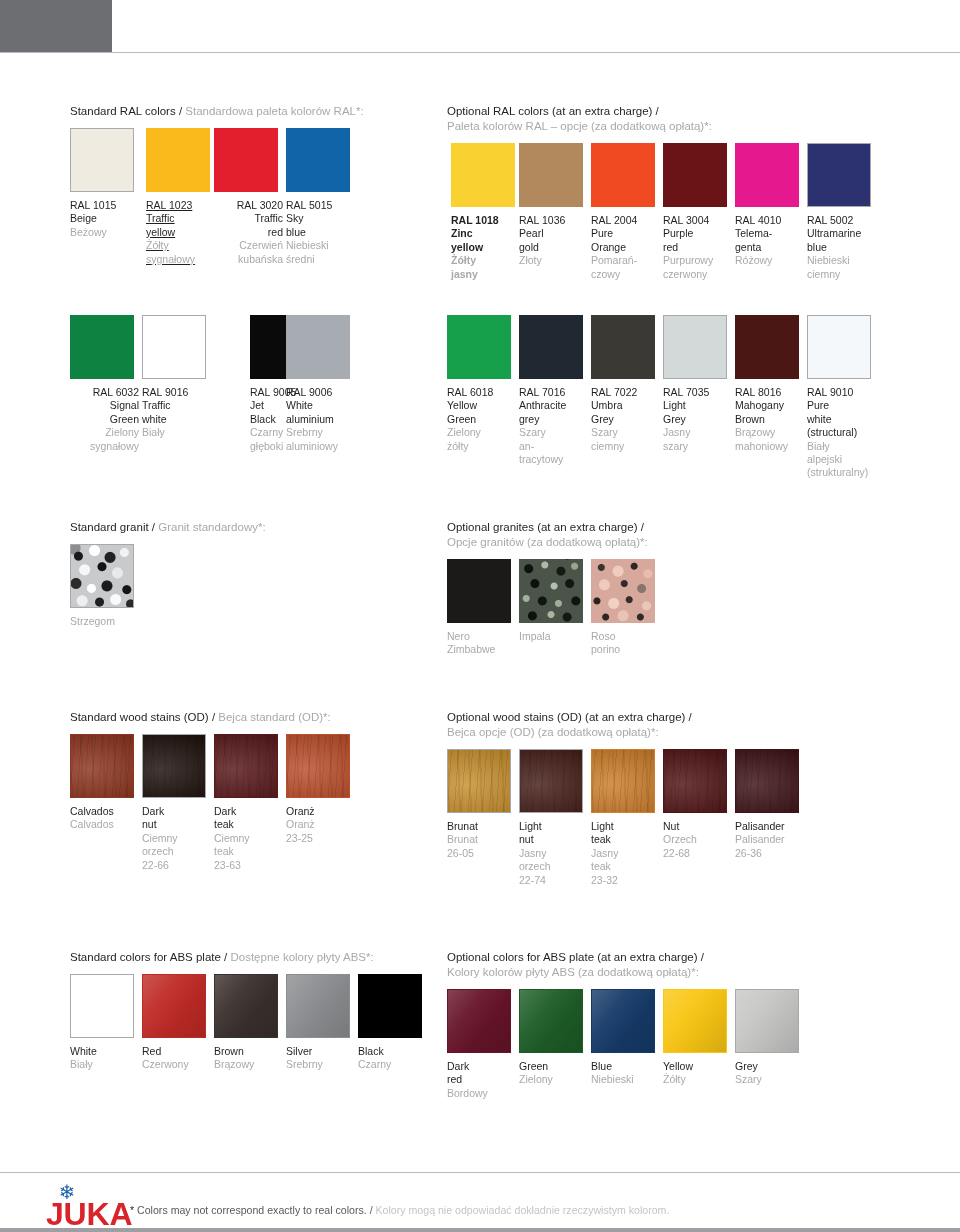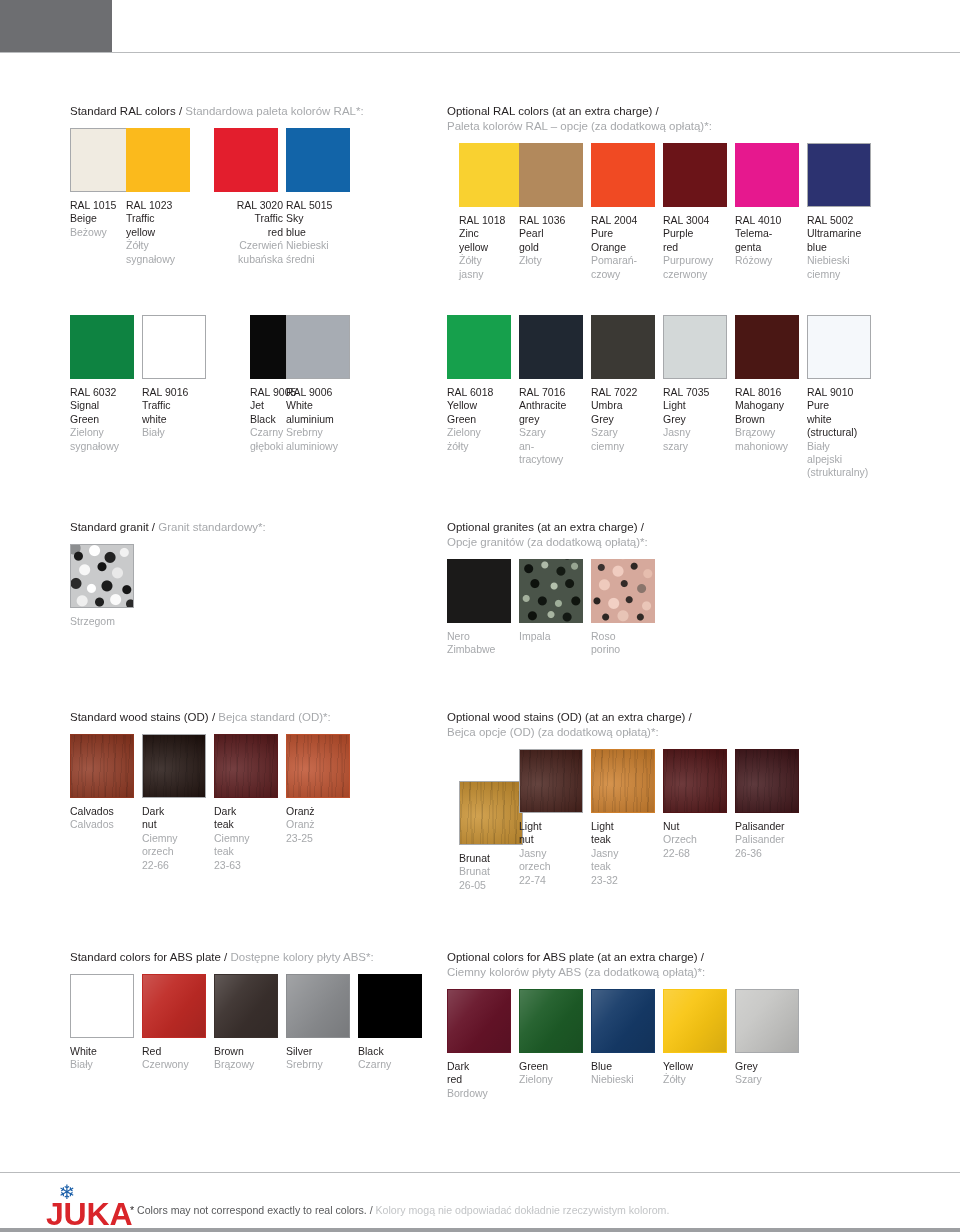--- a/index.html
+++ b/index.html
@@ -195,21 +195,21 @@
       <div class="sec-head"><span class="en">Standard RAL colors /</span> <span class="pl">Standardowa paleta kolorów RAL*:</span></div>
       <div class="swatch-row" style="height: 120px; width: 288px;">
         <div class="cell" style="left: 0px;">
           <div class="swatch bordered" style="background: rgb(240, 235, 225);"></div>
           <div class="labels">
             <span class="en">RAL 1015</span>
             <span class="en">Beige</span>
             <span class="pl">Beżowy</span>
           </div>
         </div>
-        <div class="cell" style="left: 56px;">
+        <div class="cell" style="left: 76px; text-decoration: underline;">
           <div class="swatch" style="background: rgb(251, 186, 28);"></div>
           <div class="labels">
             <span class="en">RAL 1023</span>
             <span class="en">Traffic</span>
             <span class="en">yellow</span>
             <span class="pl">Żółty</span>
             <span class="pl">sygnałowy</span>
           </div>
         </div>
         <div class="cell" style="left: 144px; text-align: right;">
@@ -230,21 +230,21 @@
             <span class="en">blue</span>
             <span class="pl">Niebieski</span>
             <span class="pl">średni</span>
           </div>
         </div>
       </div>
     </div>
     <div class="section" style="left: 447px; top: 48px;">
       <div class="sec-head"><span class="en">Optional RAL colors (at an extra charge) /</span><br><span class="pl">Paleta kolorów RAL – opcje (za dodatkową opłatą)*:</span></div>
       <div class="swatch-row" style="height: 120px; width: 432px;">
-        <div class="cell" style="left: 12px;">
+        <div class="cell" style="left: 4px; font-weight: bold;">
           <div class="swatch" style="background: rgb(249, 209, 48);"></div>
           <div class="labels">
             <span class="en">RAL 1018</span>
             <span class="en">Zinc</span>
             <span class="en">yellow</span>
             <span class="pl">Żółty</span>
             <span class="pl">jasny</span>
           </div>
         </div>
         <div class="cell" style="left: 72px;">
@@ -292,21 +292,21 @@
             <span class="en">Ultramarine</span>
             <span class="en">blue</span>
             <span class="pl">Niebieski</span>
             <span class="pl">ciemny</span>
           </div>
         </div>
       </div>
     </div>
     <div class="section" style="left: 70px; top: 250px;">
       <div class="swatch-row" style="height: 120px; width: 288px;">
-        <div class="cell" style="left: 0px;">
+        <div class="cell" style="left: 0px; text-align: right;">
           <div class="swatch" style="background: rgb(14, 131, 65);"></div>
           <div class="labels">
             <span class="en">RAL 6032</span>
             <span class="en">Signal</span>
             <span class="en">Green</span>
             <span class="pl">Zielony</span>
             <span class="pl">sygnałowy</span>
           </div>
         </div>
         <div class="cell" style="left: 72px;">
@@ -479,21 +479,21 @@
             <span class="en">Oranż</span>
             <span class="pl">Oranż</span>
             <span class="pl">23-25</span>
           </div>
         </div>
       </div>
     </div>
     <div class="section" style="left: 447px; top: 654px;">
       <div class="sec-head"><span class="en">Optional wood stains (OD) (at an extra charge) /</span><br><span class="pl">Bejca opcje (OD) (za dodatkową opłatą)*:</span></div>
       <div class="swatch-row" style="height: 120px; width: 360px;">
-        <div class="cell" style="left: 12px; margin-top: 32px;">
+        <div class="cell" style="left: 0px;">
           <div class="swatch bordered wood" style="background: rgb(200, 144, 47);"></div>
           <div class="labels">
             <span class="en">Brunat</span>
             <span class="pl">Brunat</span>
             <span class="pl">26-05</span>
           </div>
         </div>
         <div class="cell" style="left: 72px;">
           <div class="swatch bordered wood" style="background: rgb(71, 32, 26);"></div>
           <div class="labels">
@@ -566,21 +566,21 @@
         <div class="cell" style="left: 288px;">
           <div class="swatch" style="background: rgb(0, 0, 0);"></div>
           <div class="labels">
             <span class="en">Black</span>
             <span class="pl">Czarny</span>
           </div>
         </div>
       </div>
     </div>
     <div class="section" style="left: 447px; top: 894px;">
-      <div class="sec-head"><span class="en">Optional colors for ABS plate (at an extra charge) /</span><br><span class="pl">Ciemny kolorów płyty ABS (za dodatkową opłatą)*:</span></div>
+      <div class="sec-head"><span class="en">Optional colors for ABS plate (at an extra charge) /</span><br><span class="pl">Kolory kolorów płyty ABS (za dodatkową opłatą)*:</span></div>
       <div class="swatch-row" style="height: 120px; width: 360px;">
         <div class="cell" style="left: 0px;">
           <div class="swatch abs" style="background: rgb(102, 19, 40);"></div>
           <div class="labels">
             <span class="en">Dark</span>
             <span class="en">red</span>
             <span class="pl">Bordowy</span>
           </div>
         </div>
         <div class="cell" style="left: 72px;">

